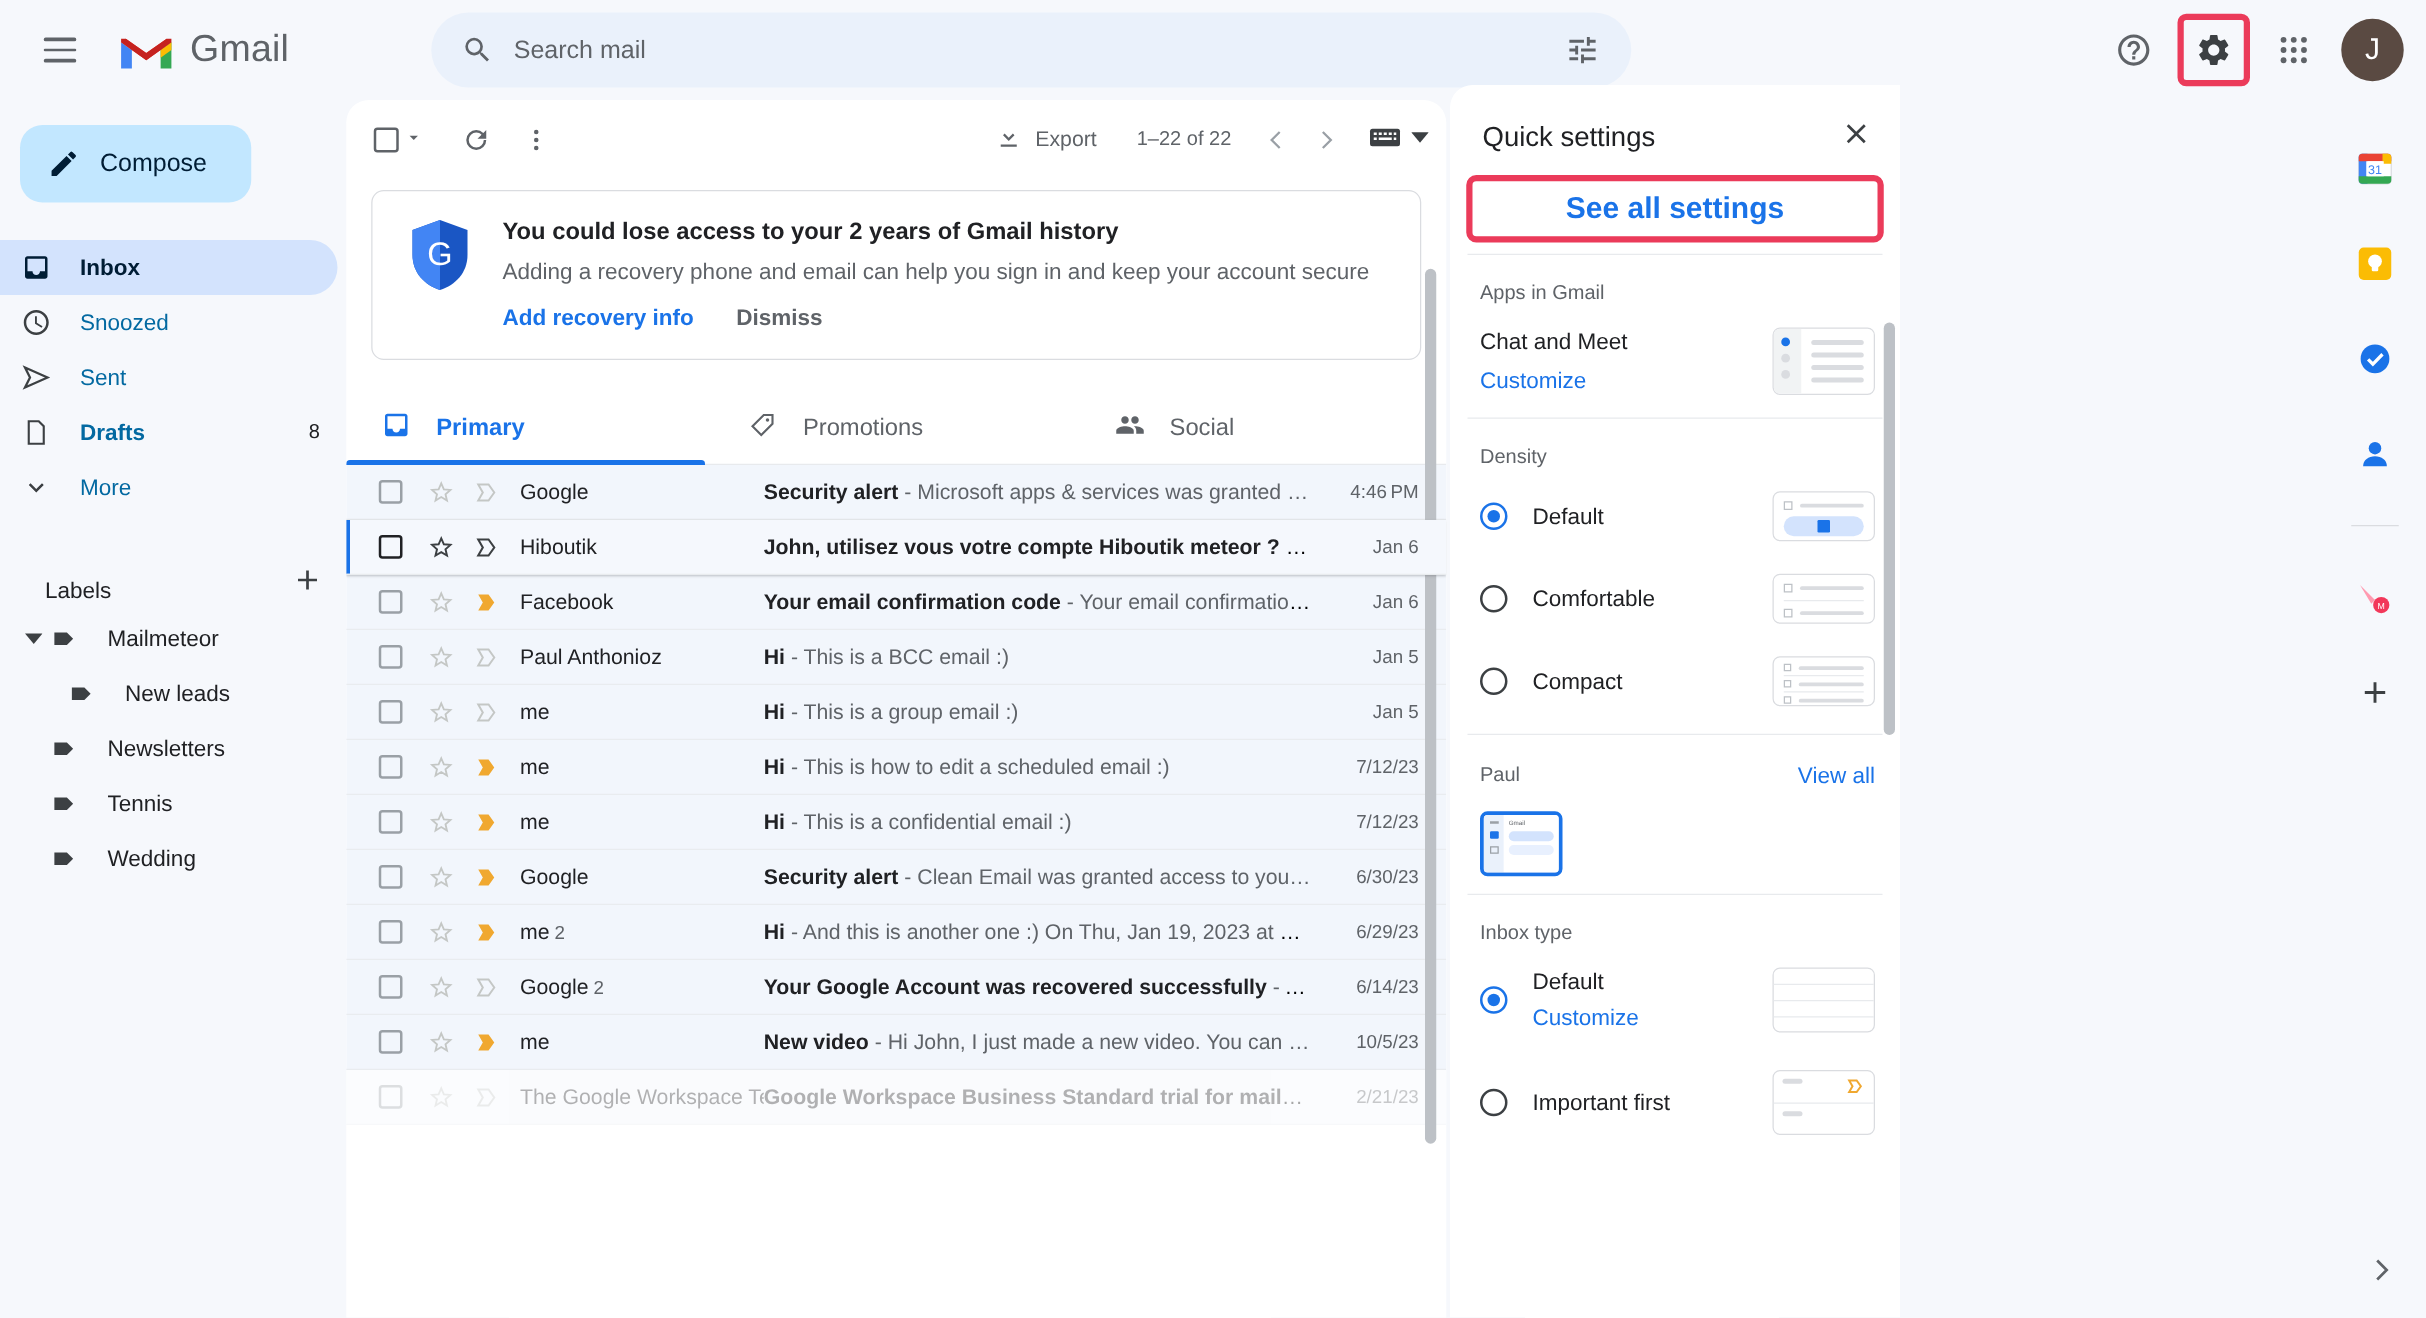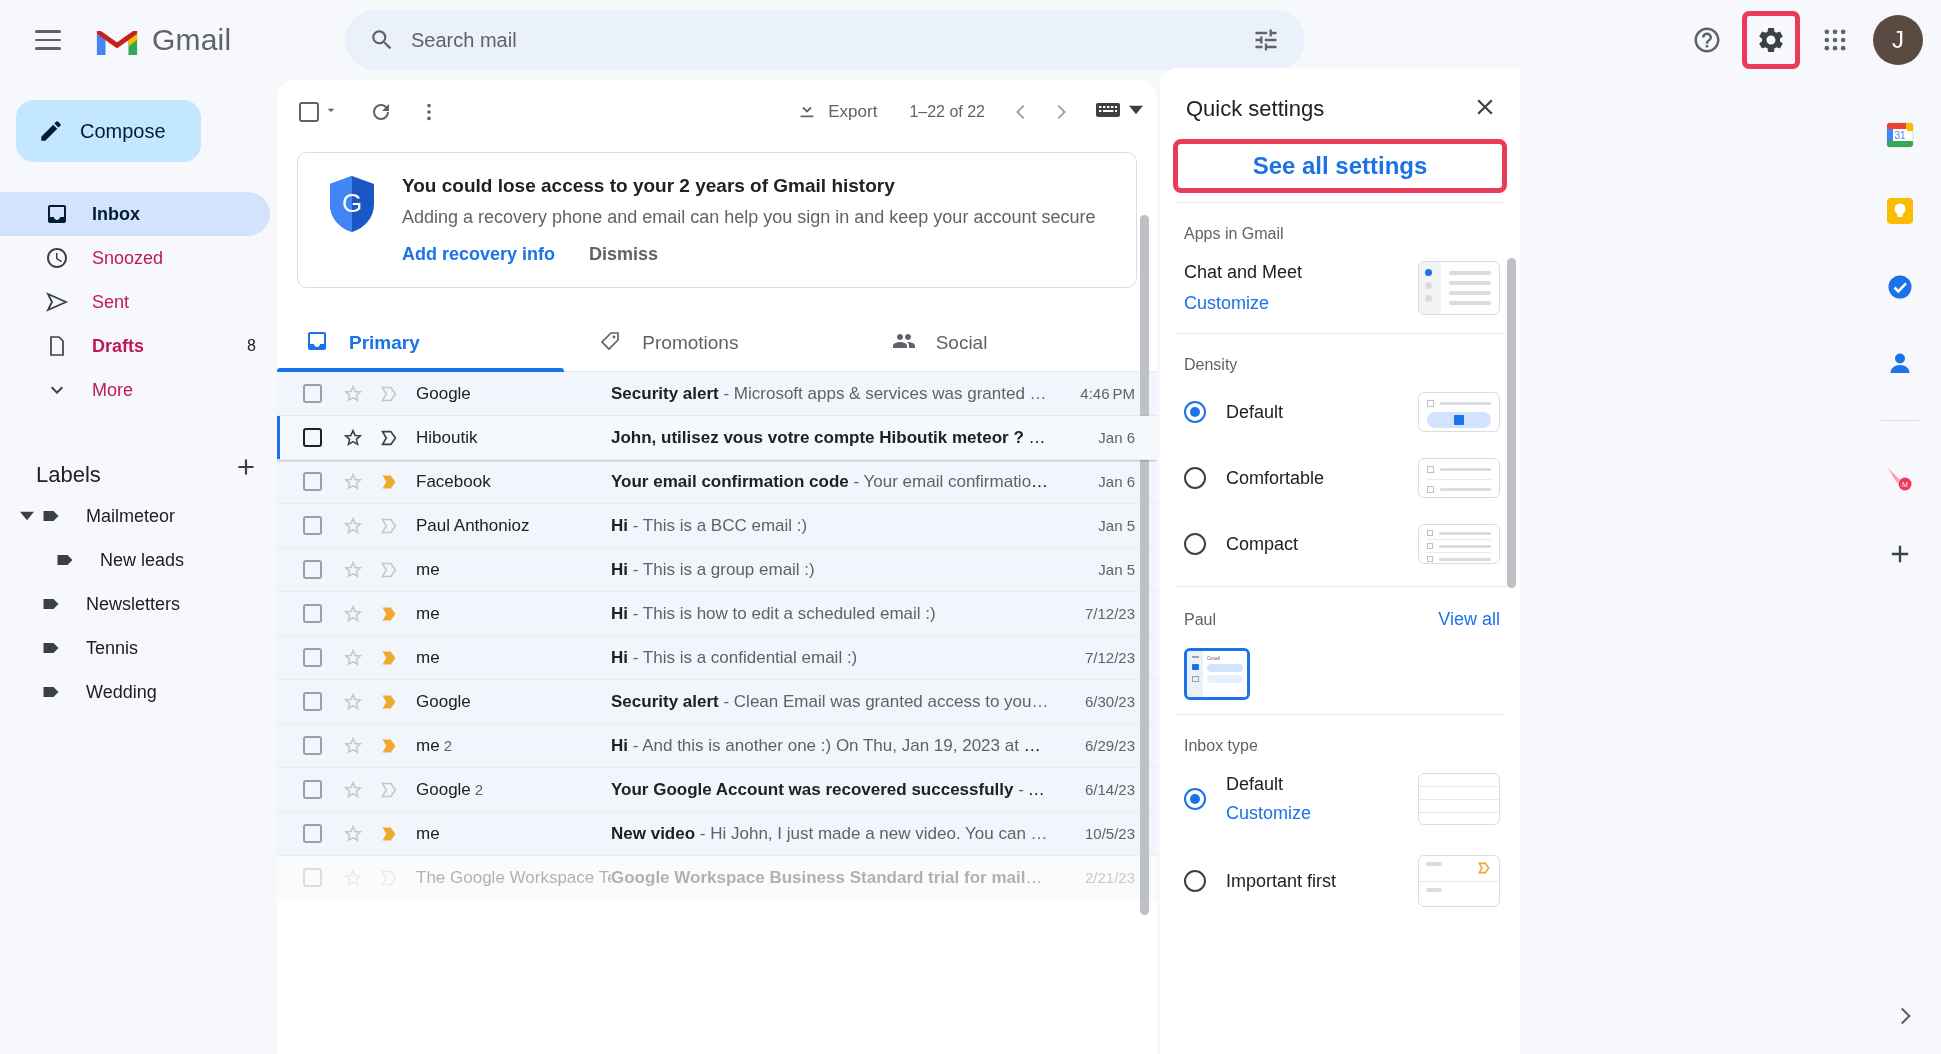--- a/index.html
+++ b/index.html
@@ -31,30 +31,30 @@
   .topright{ position:absolute; right:18px; top:8px; display:flex; align-items:center; gap:12px; height:64px; }
   .icbtn{ width:52px; height:52px; border-radius:50%; display:flex; align-items:center; justify-content:center; cursor:pointer; position:relative; }
   .hl-red{ outline:5px solid #eb3b5a; outline-offset:-2px; border-radius:4px; }
   .avatar{ width:50px; height:50px; border-radius:50%; background:#5a4a42; color:#fff; font-size:24px; display:flex; align-items:center; justify-content:center; cursor:pointer; }
 
   
   .leftnav{ position:absolute; left:0; top:80px; width:325px; height:974px; padding-top:8px; }
   .compose{ margin:12px 0 0 16px; width:185px; height:62px; border-radius:18px; background:#c2e7ff; display:flex; align-items:center; gap:16px; padding-left:22px; cursor:pointer; }
   .compose .ctxt{ font-size:20px; color:#001d35; }
   .navlist{ margin-top:30px; }
-  .navitem{ height:44px; display:flex; align-items:center; padding-left:44px; border-radius:0 22px 22px 0; cursor:pointer; margin-right:55px; }
+  .navitem{ height:44px; display:flex; align-items:center; padding-left:16px; border-radius:0 22px 22px 0; cursor:pointer; margin-right:55px; }
   .navitem .nicon{ width:26px; display:flex; justify-content:center; flex:0 0 26px; }
-  .navitem .nlabel{ font-size:18px; color:#be185d; margin-left:22px; flex:1; }
+  .navitem .nlabel{ font-size:18px; color:#0369a1; margin-left:22px; flex:1; }
   .navitem .ncount{ font-size:16px; color:#202124; padding-right:14px; }
   .navitem.active{ background:#d3e3fd; }
   .navitem.active .nlabel{ font-weight:bold; color:#001d35; }
   .navitem.bold .nlabel{ font-weight:bold; }
 
   .labelshdr{ display:flex; align-items:center; justify-content:space-between; margin:38px 66px 6px 36px; }
-  .labelshdr .ltitle{ font-size:22px; color:#202124;margin-top:12px; }
+  .labelshdr .ltitle{ font-size:18px; color:#202124;margin-top:12px; }
   .labelitem{ height:44px; display:flex; align-items:center; padding-left:16px; border-radius:0 22px 22px 0; margin-right:55px; cursor:pointer; }
   .labelitem .caret{ width:22px; display:flex; justify-content:center; }
   .labelitem .ltag{ width:26px; display:flex; justify-content:center; }
   .labelitem .ltxt{ font-size:18px; color:#202124; margin-left:22px; }
   .labelitem.indent{ padding-left:52px; }
 
   
   .maincol{ position:absolute; left:277px; top:80px; width:880px; height:986px; background:#fff; border-radius:18px 18px 0 0; overflow:hidden; }
   .listtool{ height:52px; display:flex; align-items:center; padding:0 14px 0 22px; margin-top:6px; }
   .cbwrap{ display:flex; align-items:center; gap:4px; cursor:pointer; }

